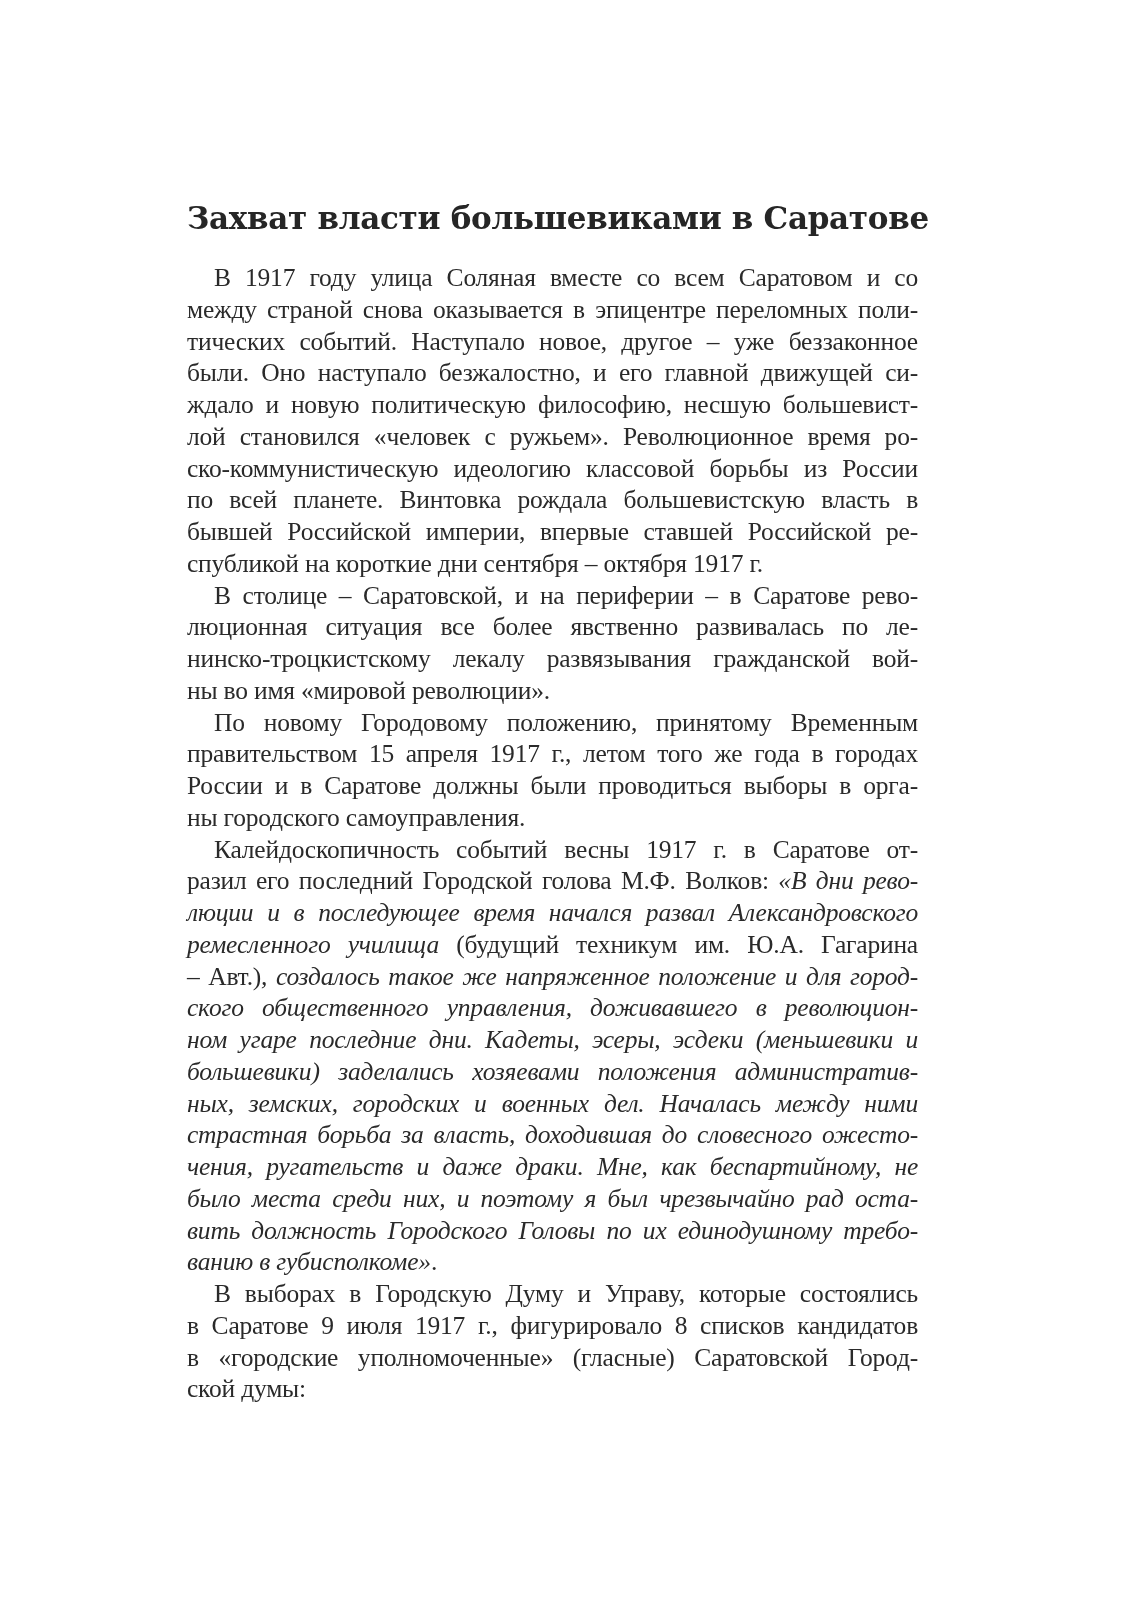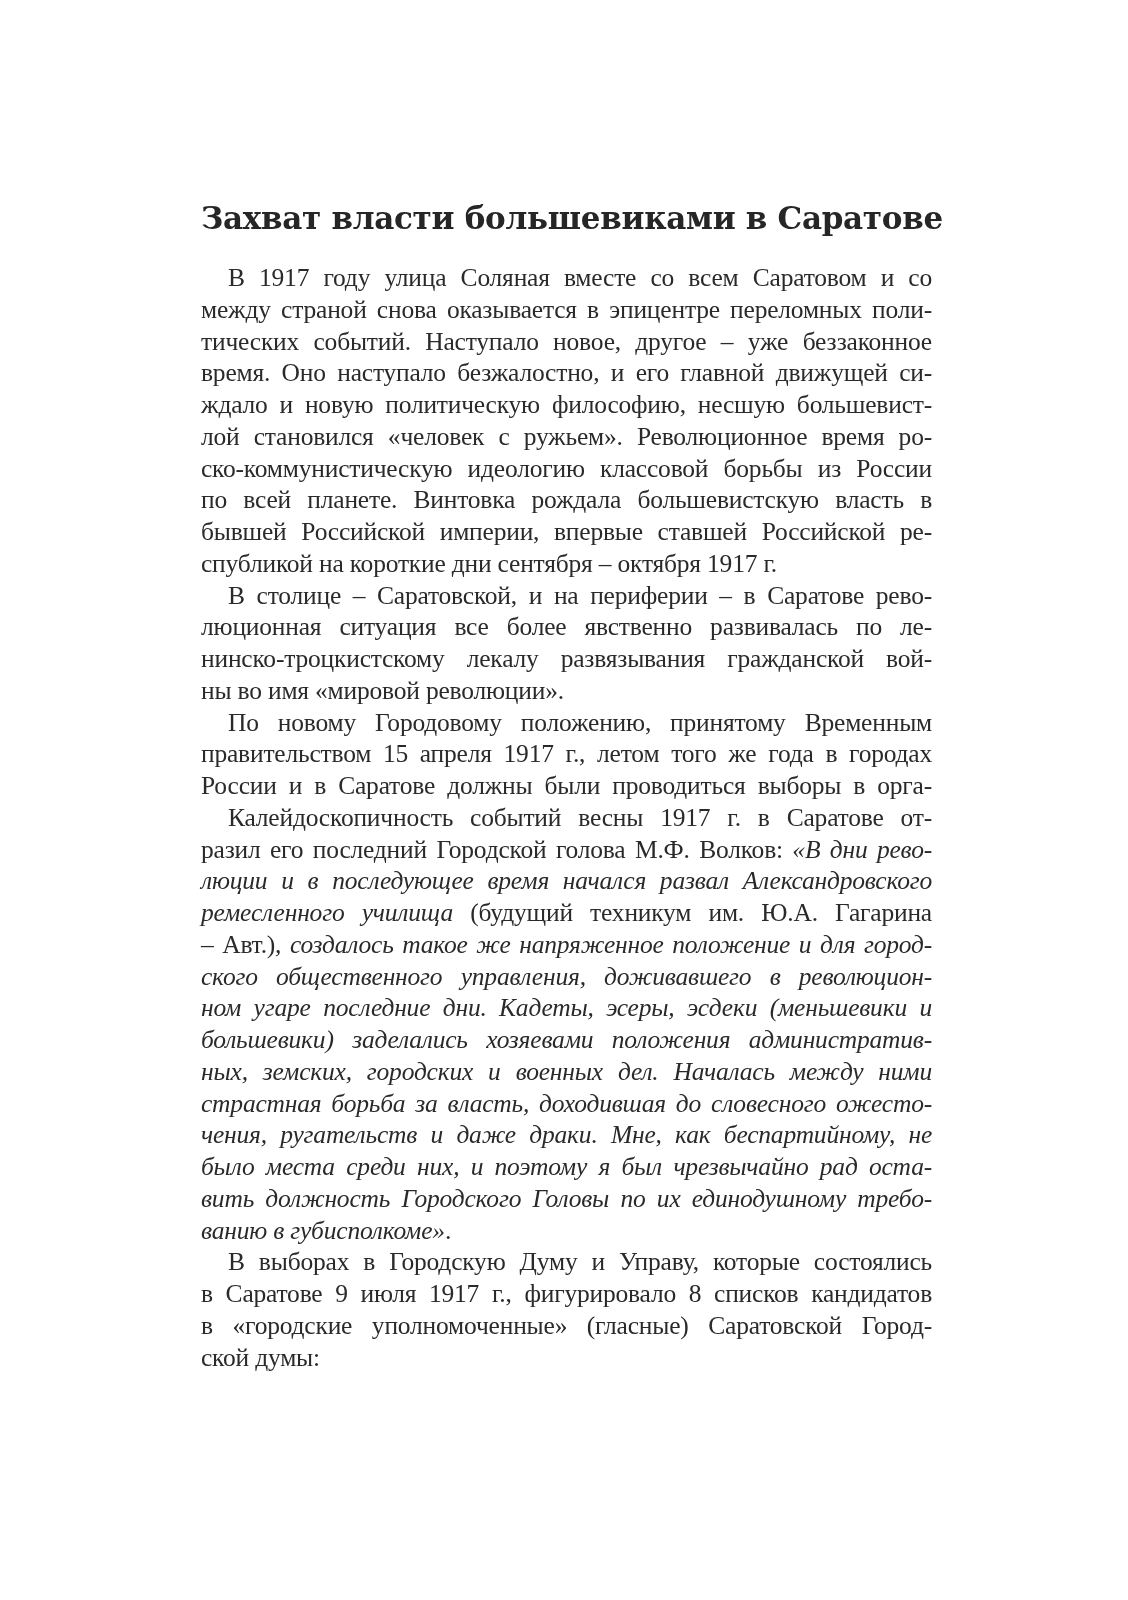--- a/index.html
+++ b/index.html
@@ -1,18 +1,18 @@
 <!DOCTYPE html>
 <html><head>
 <meta charset="utf-8">
 <style>
   html, body { margin:0; padding:0; background:#ffffff; }
   body { width:1128px; height:1600px; position:relative; overflow:hidden; }
   .page {
-    position:absolute; left:201px; top:188px; width:731px;
+    position:absolute; left:187px; top:188px; width:731px;
     font-family:"DejaVu Serif", "Liberation Serif", serif;
     color:#2a2a2a;
   }
   .title {
     font-family:"DejaVu Serif", serif;
     font-weight:bold; font-size:31px; line-height:60px;
     margin:0 0 14px 0; white-space:nowrap; letter-spacing:-0.3px;
     color:#262626;
   }
   .lines { font-size:22.4px; line-height:31.75px; }
@@ -28,34 +28,35 @@
 </style>
 </head>
 <body>
 
 <div class="page">
   <h1 class="title">Захват власти большевиками в Саратове</h1>
   <div class="lines" id="lines">
       <span class="line indent"><span>В 1917 году улица Соляная вместе со всем Саратовом и со</span></span>
       <span class="line"><span>между страной снова оказывается в эпицентре переломных поли-</span></span>
       <span class="line"><span>тических событий. Наступало новое, другое – уже беззаконное</span></span>
-      <span class="line"><span>время. Оно наступало безжалостно, и его главной движущей си-</span></span>
+      <span class="line"><span>были. Оно наступало безжалостно, и его главной движущей си-</span></span>
       <span class="line"><span>ждало и новую политическую философию, несшую большевист-</span></span>
       <span class="line"><span>лой становился «человек с ружьем». Революционное время ро-</span></span>
       <span class="line"><span>ско-коммунистическую идеологию классовой борьбы из России</span></span>
       <span class="line"><span>по всей планете. Винтовка рождала большевистскую власть в</span></span>
       <span class="line"><span>бывшей Российской империи, впервые ставшей Российской ре-</span></span>
       <span class="line last"><span>спубликой на короткие дни сентября – октября 1917 г.</span></span>
       <span class="line indent"><span>В столице – Саратовской, и на периферии – в Саратове рево-</span></span>
       <span class="line"><span>люционная ситуация все более явственно развивалась по ле-</span></span>
       <span class="line"><span>нинско-троцкистскому лекалу развязывания гражданской вой-</span></span>
       <span class="line last"><span>ны во имя «мировой революции».</span></span>
       <span class="line indent"><span>По новому Городовому положению, принятому Временным</span></span>
       <span class="line"><span>правительством 15 апреля 1917 г., летом того же года в городах</span></span>
       <span class="line"><span>России и в Саратове должны были проводиться выборы в орга-</span></span>
+      <span class="line last"><span>ны городского самоуправления.</span></span>
       <span class="line indent"><span>Калейдоскопичность событий весны 1917 г. в Саратове от-</span></span>
       <span class="line"><span>разил его последний Городской голова М.Ф. Волков: </span><span class="it">«В дни рево-</span></span>
       <span class="line"><span class="it">люции и в последующее время начался развал Александровского</span></span>
       <span class="line"><span class="it">ремесленного училища</span><span> (будущий техникум им. Ю.А. Гагарина</span></span>
       <span class="line"><span>– Авт.)</span><span class="it">, создалось такое же напряженное положение и для город-</span></span>
       <span class="line"><span class="it">ского общественного управления, доживавшего в революцион-</span></span>
       <span class="line"><span class="it">ном угаре последние дни. Кадеты, эсеры, эсдеки (меньшевики и</span></span>
       <span class="line"><span class="it">большевики) заделались хозяевами положения административ-</span></span>
       <span class="line"><span class="it">ных, земских, городских и военных дел. Началась между ними</span></span>
       <span class="line"><span class="it">страстная борьба за власть, доходившая до словесного ожесто-</span></span>

